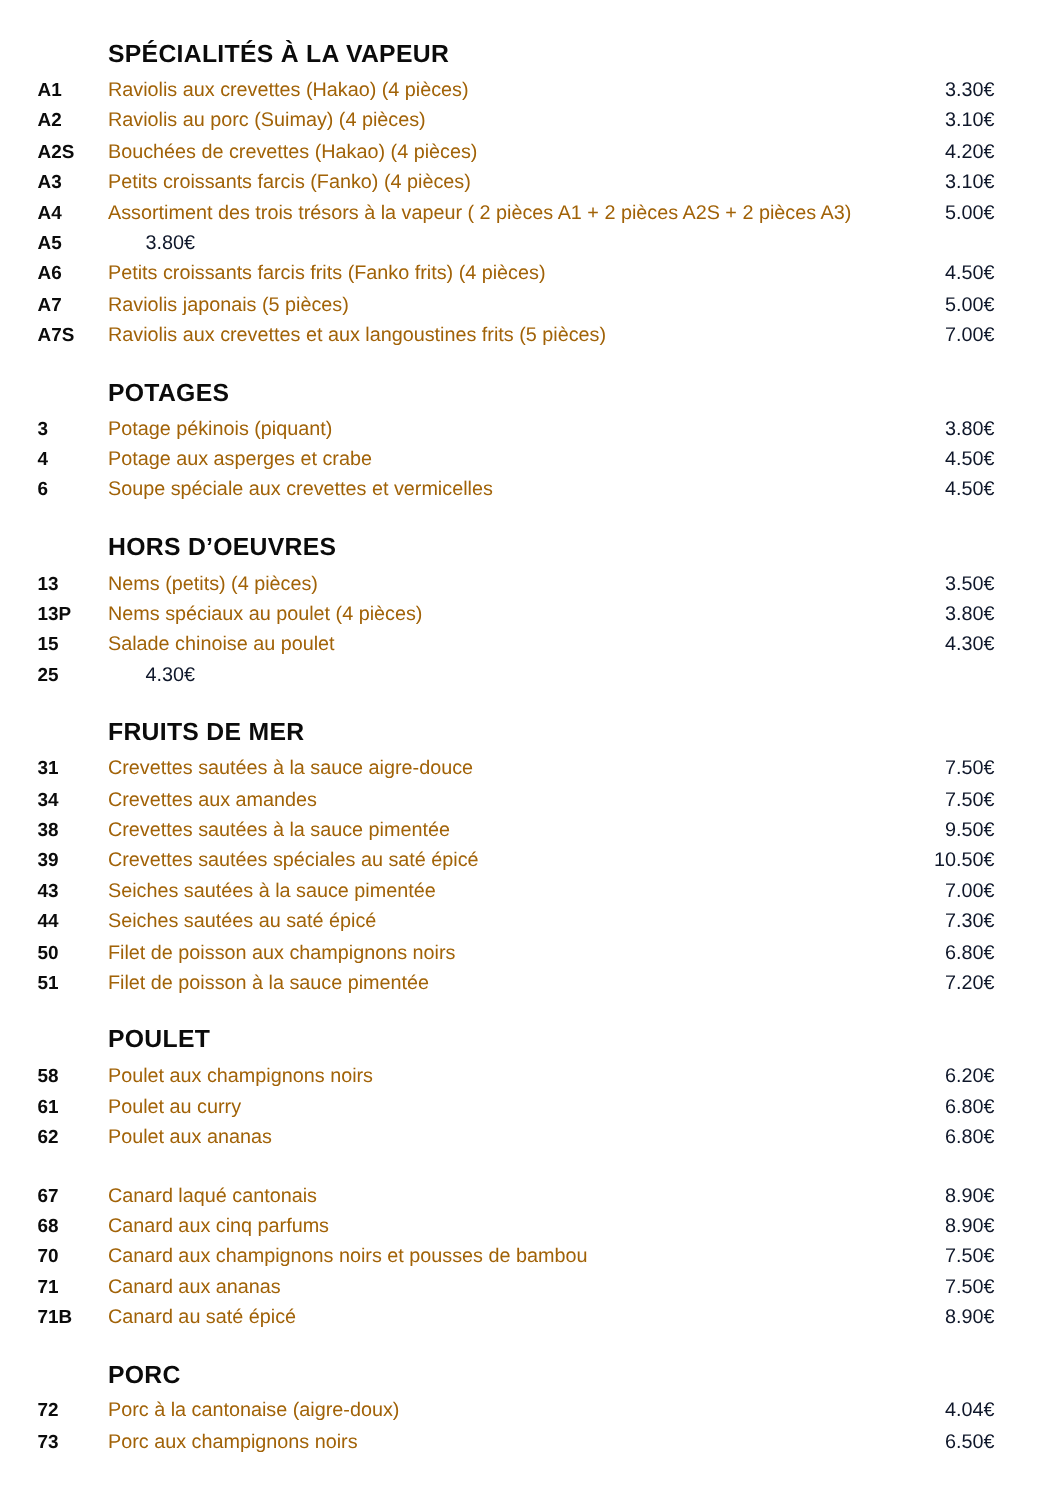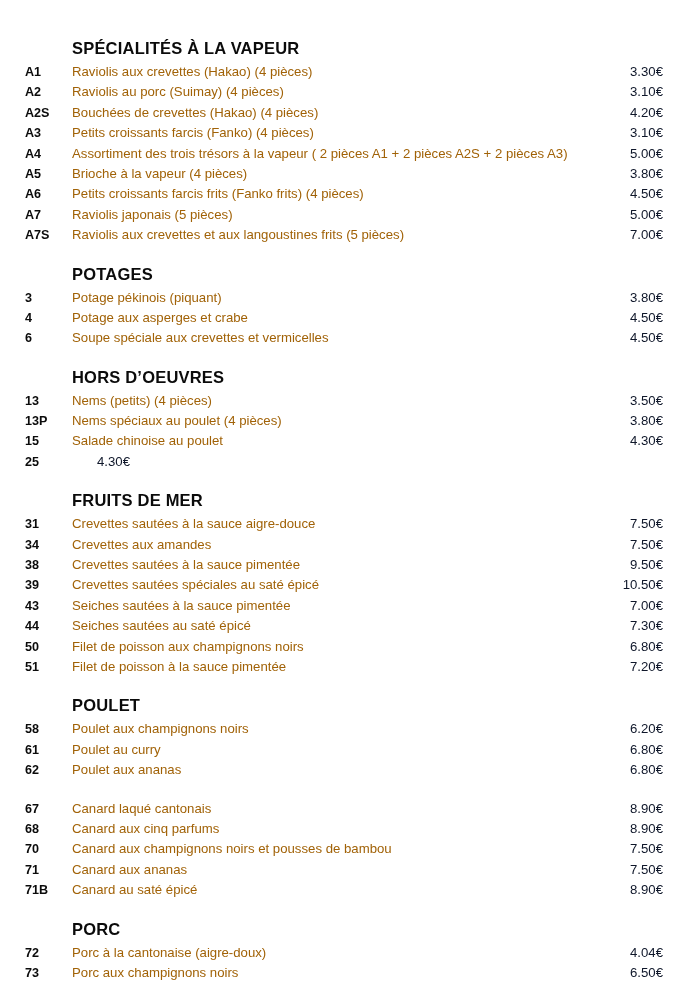--- a/index.html
+++ b/index.html
@@ -16,37 +16,37 @@
     overflow: hidden;
   }
   #menu-page {
     width: 693px;
     height: 1000px;
     box-sizing: border-box;
     padding: 22px 30px 0 25px;
     background: #ffffff;
   }
   .menu-section {
-    margin: 16px 0 0 0;
+    margin: 4px 0 0 0;
   }
   .menu-section + .menu-section {
     margin-top: 18px;
   }
   .section-heading {
     font-size: 16.5px;
     font-weight: bold;
     letter-spacing: 0.2px;
     margin: 0 0 4px 47px;
     line-height: 20px;
     color: #0b0b0b;
     white-space: nowrap;
   }
   .menu-item {
     display: flex;
-    align-items: center;
+    align-items: flex-end;
     height: 20.4px;
     line-height: 20.4px;
     font-size: 13.2px;
   }
   .item-code {
     width: 47px;
     flex: 0 0 47px;
     font-weight: bold;
     font-size: 12.6px;
     color: #0b0b0b;
@@ -93,21 +93,20 @@
         <div class="item-name">Petits croissants farcis (Fanko) (4 pièces)</div>
         <div class="item-price">3.10€</div>
       </div>
       <div class="menu-item">
         <div class="item-code">A4</div>
         <div class="item-name">Assortiment des trois trésors à la vapeur ( 2 pièces A1 + 2 pièces A2S + 2 pièces A3)</div>
         <div class="item-price">5.00€</div>
       </div>
       <div class="menu-item">
         <div class="item-code">A5</div>
-        <div class="item-name">Brioche à la vapeur (4 pièces)</div>
         <div class="item-price">3.80€</div>
       </div>
       <div class="menu-item">
         <div class="item-code">A6</div>
         <div class="item-name">Petits croissants farcis frits (Fanko frits) (4 pièces)</div>
         <div class="item-price">4.50€</div>
       </div>
       <div class="menu-item">
         <div class="item-code">A7</div>
         <div class="item-name">Raviolis japonais (5 pièces)</div>

